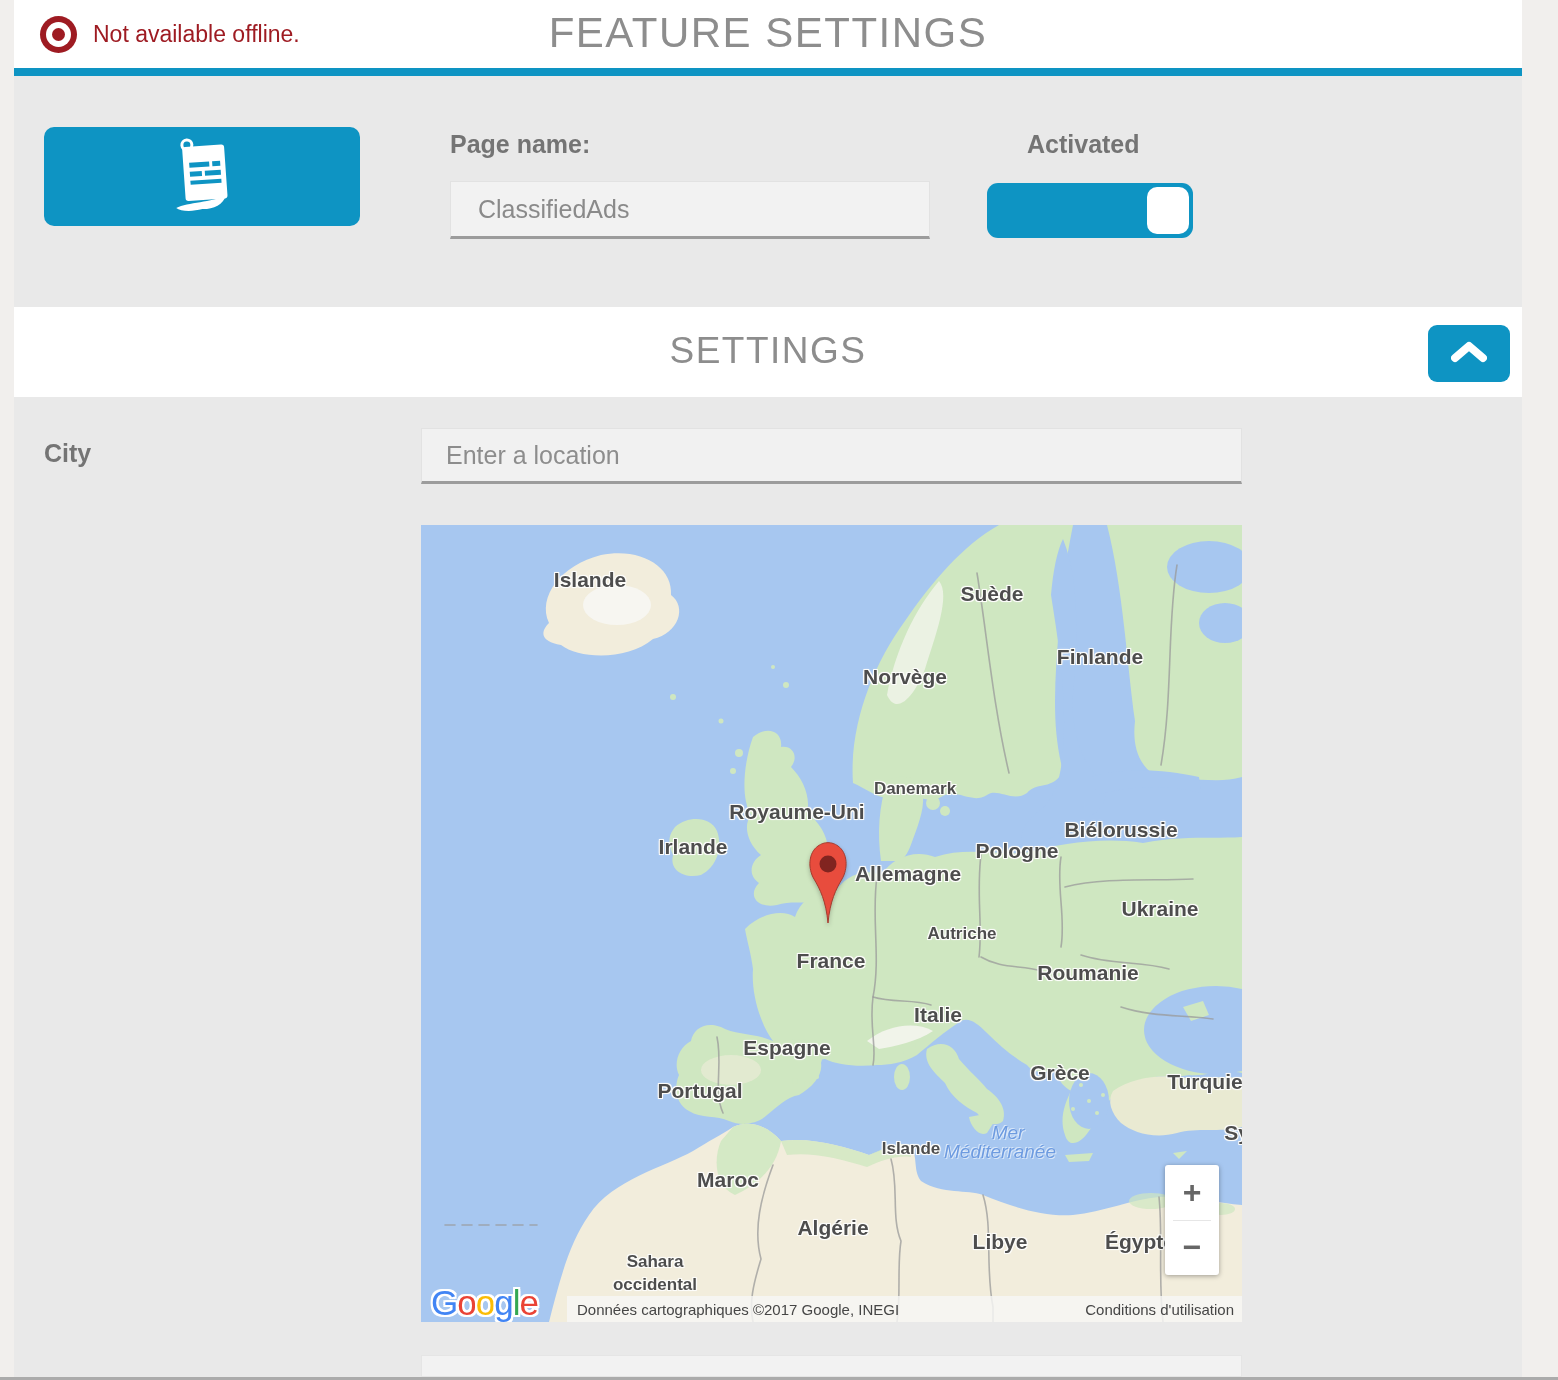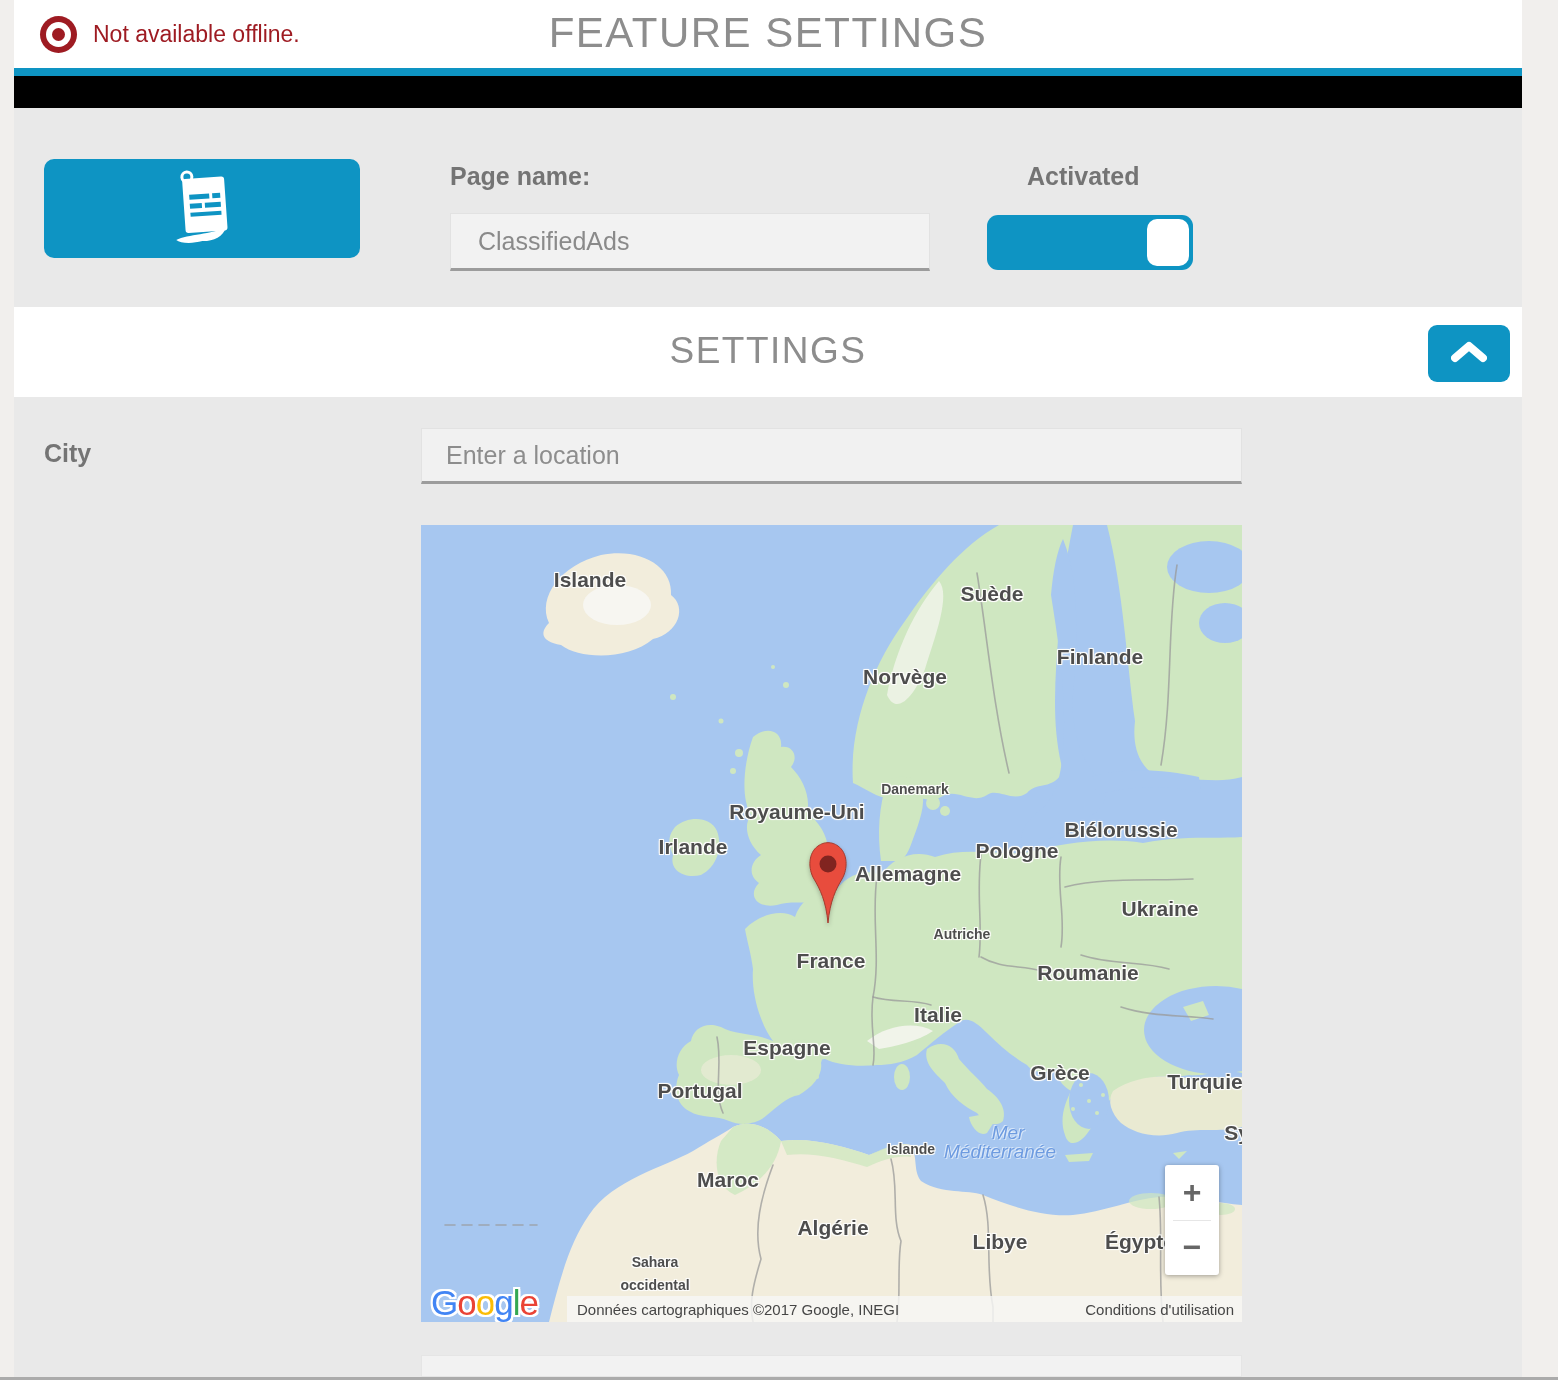--- a/index.html
+++ b/index.html
@@ -1,31 +1,31 @@
 <!DOCTYPE html>
 <html style="--accent: #0e94c3; --notice-red: #9e1b22; --title-gray: #8d8d8d; --label-gray: #747474; --input-text: #8a8a8a; --section-bg: #e9e9e9; --input-bg: #f2f2f2; --water: #a7c7f0; --land: #cfe7c1; --desert: #f2eddc; --dry-land: #e9ead2; --ice: #f7f6f1;"><head>
 <meta charset="utf-8">
 <style>
   * { margin:0; padding:0; box-sizing:border-box; }
   html,body { font-family:"Liberation Sans", sans-serif; }
   .page { position:relative; width:1558px; height:1380px; background:#f1efed; overflow:hidden; }
-  .content { position:absolute; left:14px; top:0; width:1508px; height:1380px; background:#000000; }
+  .content { position:absolute; left:14px; top:0; width:1508px; height:1380px; background:#fde047; }
 
   
   .header { position:absolute; left:0; top:0; width:100%; height:68px; background:#ffffff; }
   .offline { position:absolute; left:26px; top:0; height:68px; display:flex; align-items:center; gap:16px; }
   .bullseye { width:37px; height:37px; border-radius:50%; background:var(--notice-red); position:relative; flex:0 0 auto; }
   .bullseye::before { content:""; position:absolute; left:6px; top:6px; width:25px; height:25px; border-radius:50%; background:#fff; }
   .bullseye::after { content:""; position:absolute; left:12px; top:12px; width:13px; height:13px; border-radius:50%; background:var(--notice-red); }
   .offline-text { color:var(--notice-red); font-size:23px; }
   .page-title { position:absolute; left:0; top:0; width:100%; height:68px; line-height:66px; text-align:center; color:var(--title-gray); font-size:42px; letter-spacing:1.5px; }
   .blue-line { position:absolute; left:0; top:68px; width:100%; height:8px; background:var(--accent); }
 
   
-  .section1 { position:absolute; left:0; top:76px; width:100%; height:231px; background:var(--section-bg);margin-top:32px; }
+  .section1 { position:absolute; left:0; top:76px; width:100%; height:231px; background:var(--section-bg); }
   .icon-button { position:absolute; left:30px; top:51px; width:316px; height:99px; border-radius:10px; background:var(--accent); display:flex; align-items:center; justify-content:center; cursor:pointer; }
   .field-label { font-size:25px; font-weight:bold; color:var(--label-gray); }
   .pagename-label { position:absolute; left:436px; top:54px; }
   .gb-input { background:var(--input-bg); border:1px solid #e2e2e2; border-bottom:3px solid #9c9c9c; font-size:25px; color:var(--input-text); font-family:"Liberation Sans", sans-serif; outline:none; }
   .pagename-input { position:absolute; left:436px; top:105px; width:480px; height:58px; padding-left:27px; }
   .activated-label { position:absolute; left:1013px; top:54px; }
   .toggle { position:absolute; left:973px; top:107px; width:206px; height:55px; border-radius:11px; background:var(--accent); cursor:pointer; }
   .toggle-knob { position:absolute; right:4px; top:4px; width:42px; height:47px; border-radius:10px; background:#fff; }
 
   
@@ -41,21 +41,21 @@
 
   
   .map { position:absolute; left:407px; top:128px; width:821px; height:797px; overflow:hidden; background:var(--water); }
   .map svg.basemap { position:absolute; left:0; top:0; }
   .land { fill:var(--land); } .land-tan { fill:var(--desert); } .land-dry { fill:var(--dry-land); }
   .sea { fill:var(--water); } .ice { fill:var(--ice); }
   .border { stroke:#9a9a9a; fill:none; stroke-width:1.6; opacity:.75; stroke-linecap:round; }
   .map-label { position:absolute; transform:translate(-50%,-50%); font-weight:bold; color:#4d4d4d; white-space:nowrap;
     text-shadow:-1px -1px 0 #fdfdfb, 1px -1px 0 #fdfdfb, -1px 1px 0 #fdfdfb, 1px 1px 0 #fdfdfb, 0 0 3px #fdfdfb; }
   .map-label.lg { font-size:21px; }
-  .map-label.sm { font-size:14px; }
+  .map-label.sm { font-size:17px; }
   .map-label.water { font-size:19px; font-style:italic; font-weight:normal; color:#6d9be0;
     text-shadow:-1px -1px 0 rgba(255,255,255,.55), 1px 1px 0 rgba(255,255,255,.55); }
   .pin { position:absolute; width:44px; height:84px; filter:drop-shadow(0 2px 2px rgba(0,0,0,.25)); }
   .zoom-ctrl { position:absolute; left:744px; top:640px; width:54px; height:110px; background:#ffffff; border-radius:3px; box-shadow:0 1px 5px rgba(0,0,0,.35); display:flex; flex-direction:column; }
   .zoom-btn { flex:1; display:flex; align-items:center; justify-content:center; font-size:32px; font-weight:bold; color:#666; cursor:pointer; user-select:none; }
   .zoom-divider { height:1px; background:#e6e6e6; margin:0 8px; }
   .gmap-logo { position:absolute; left:10px; top:758px; font-size:35px; font-weight:normal; letter-spacing:-1px; cursor:pointer;
     text-shadow:-2px -2px 0 #fff, 2px -2px 0 #fff, -2px 2px 0 #fff, 2px 2px 0 #fff, 0 2px 0 #fff, 0 -2px 0 #fff, 2px 0 0 #fff, -2px 0 0 #fff; }
   .logo-c0,.logo-c3 { color:#4285F4; } .logo-c1,.logo-c5 { color:#EA4335; } .logo-c2 { color:#FBBC05; } .logo-c4 { color:#34A853; }
   .attribution { position:absolute; left:146px; right:0; bottom:0; height:26px; background:rgba(247,247,245,.82); display:flex; align-items:center; justify-content:space-between; padding:0 8px 0 10px; }

